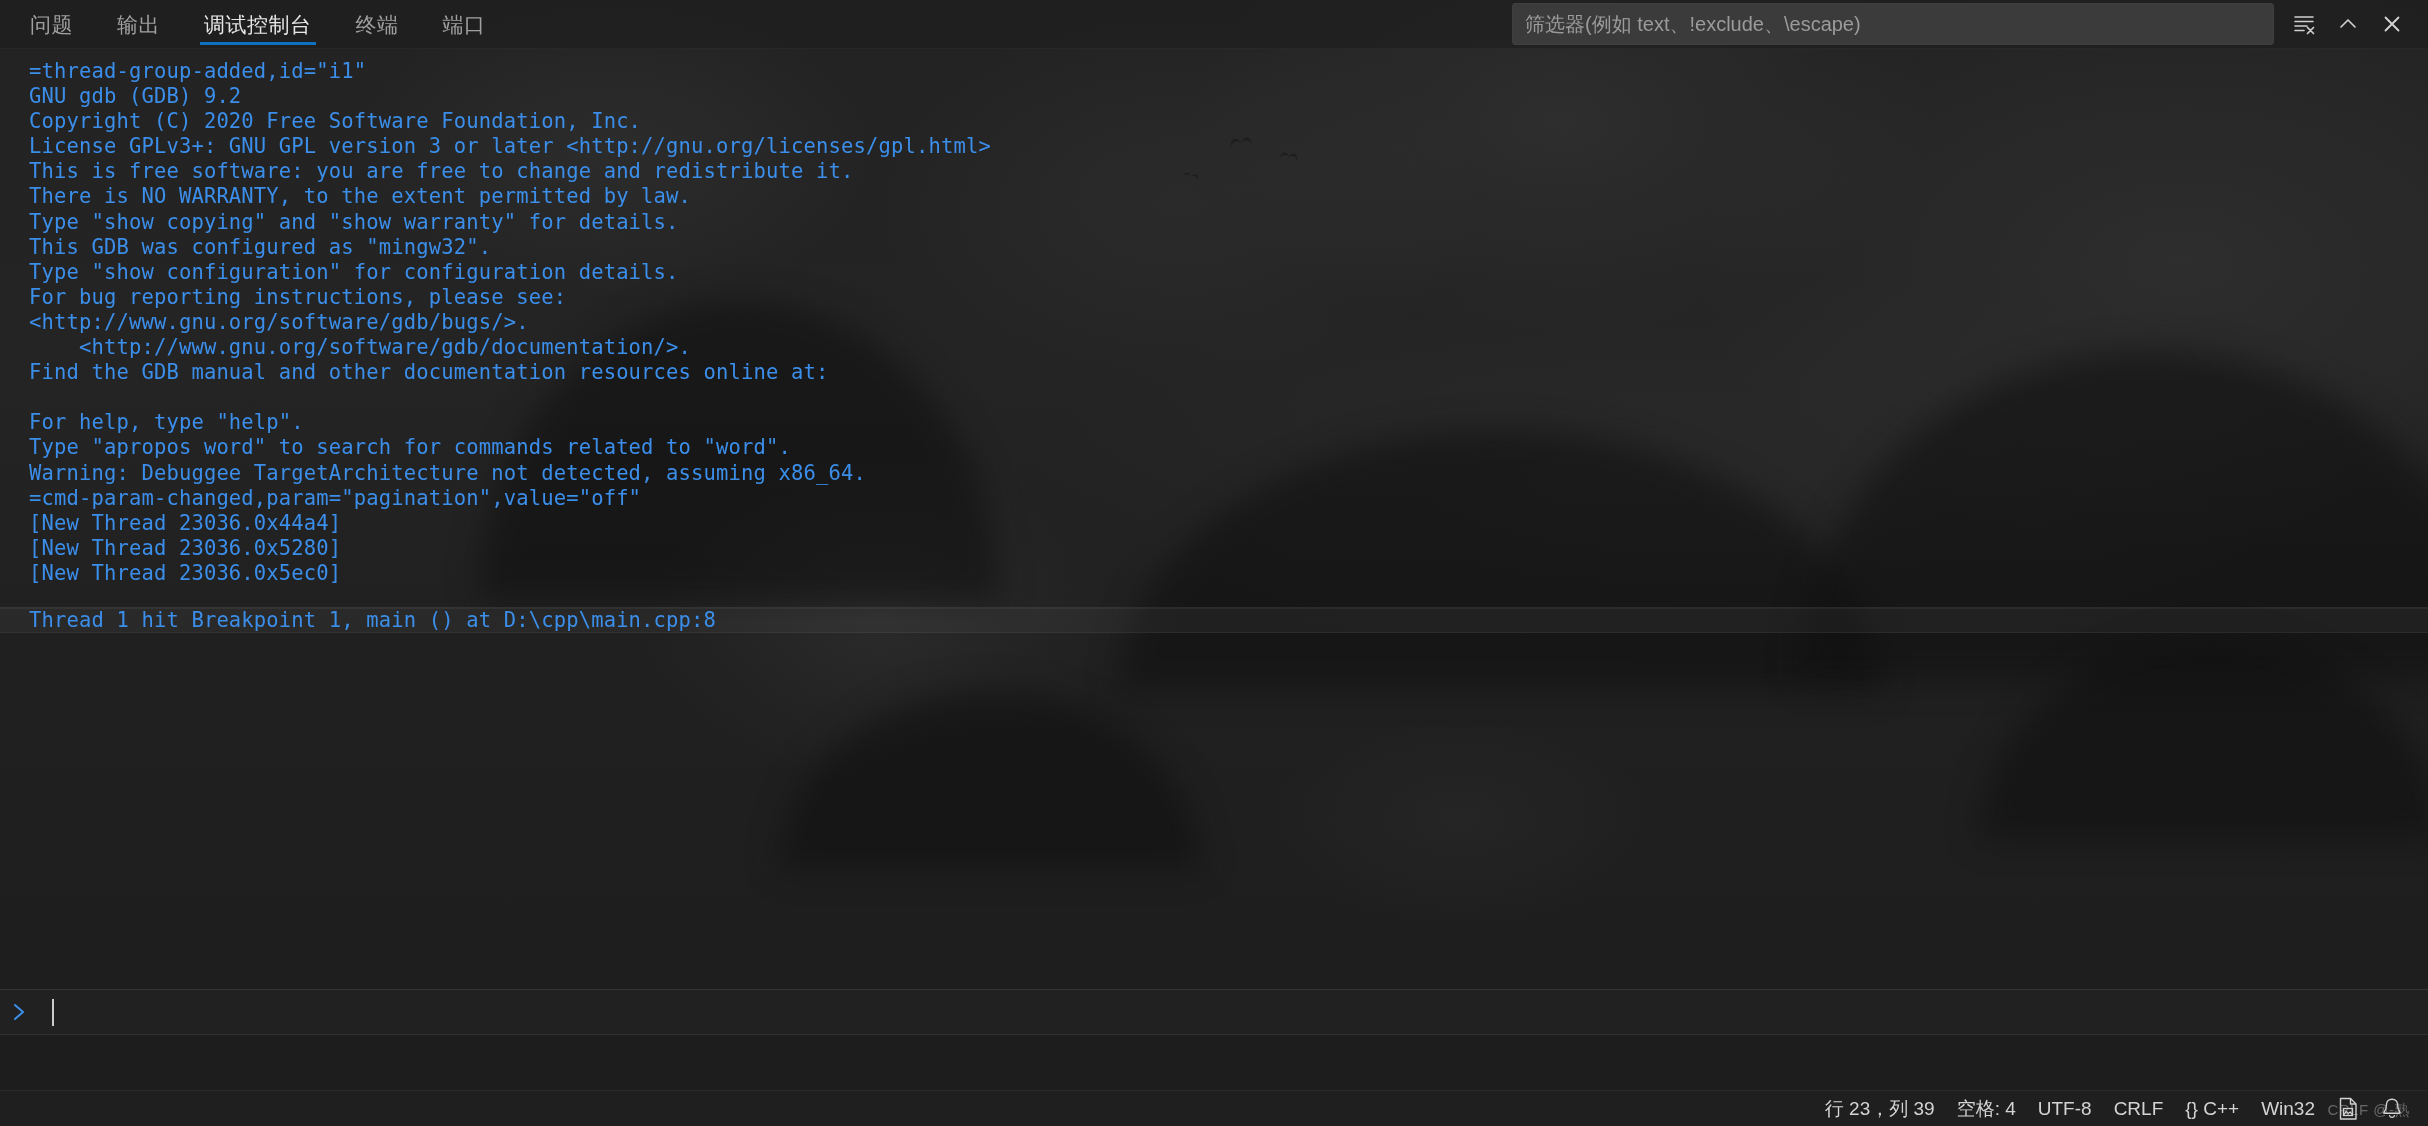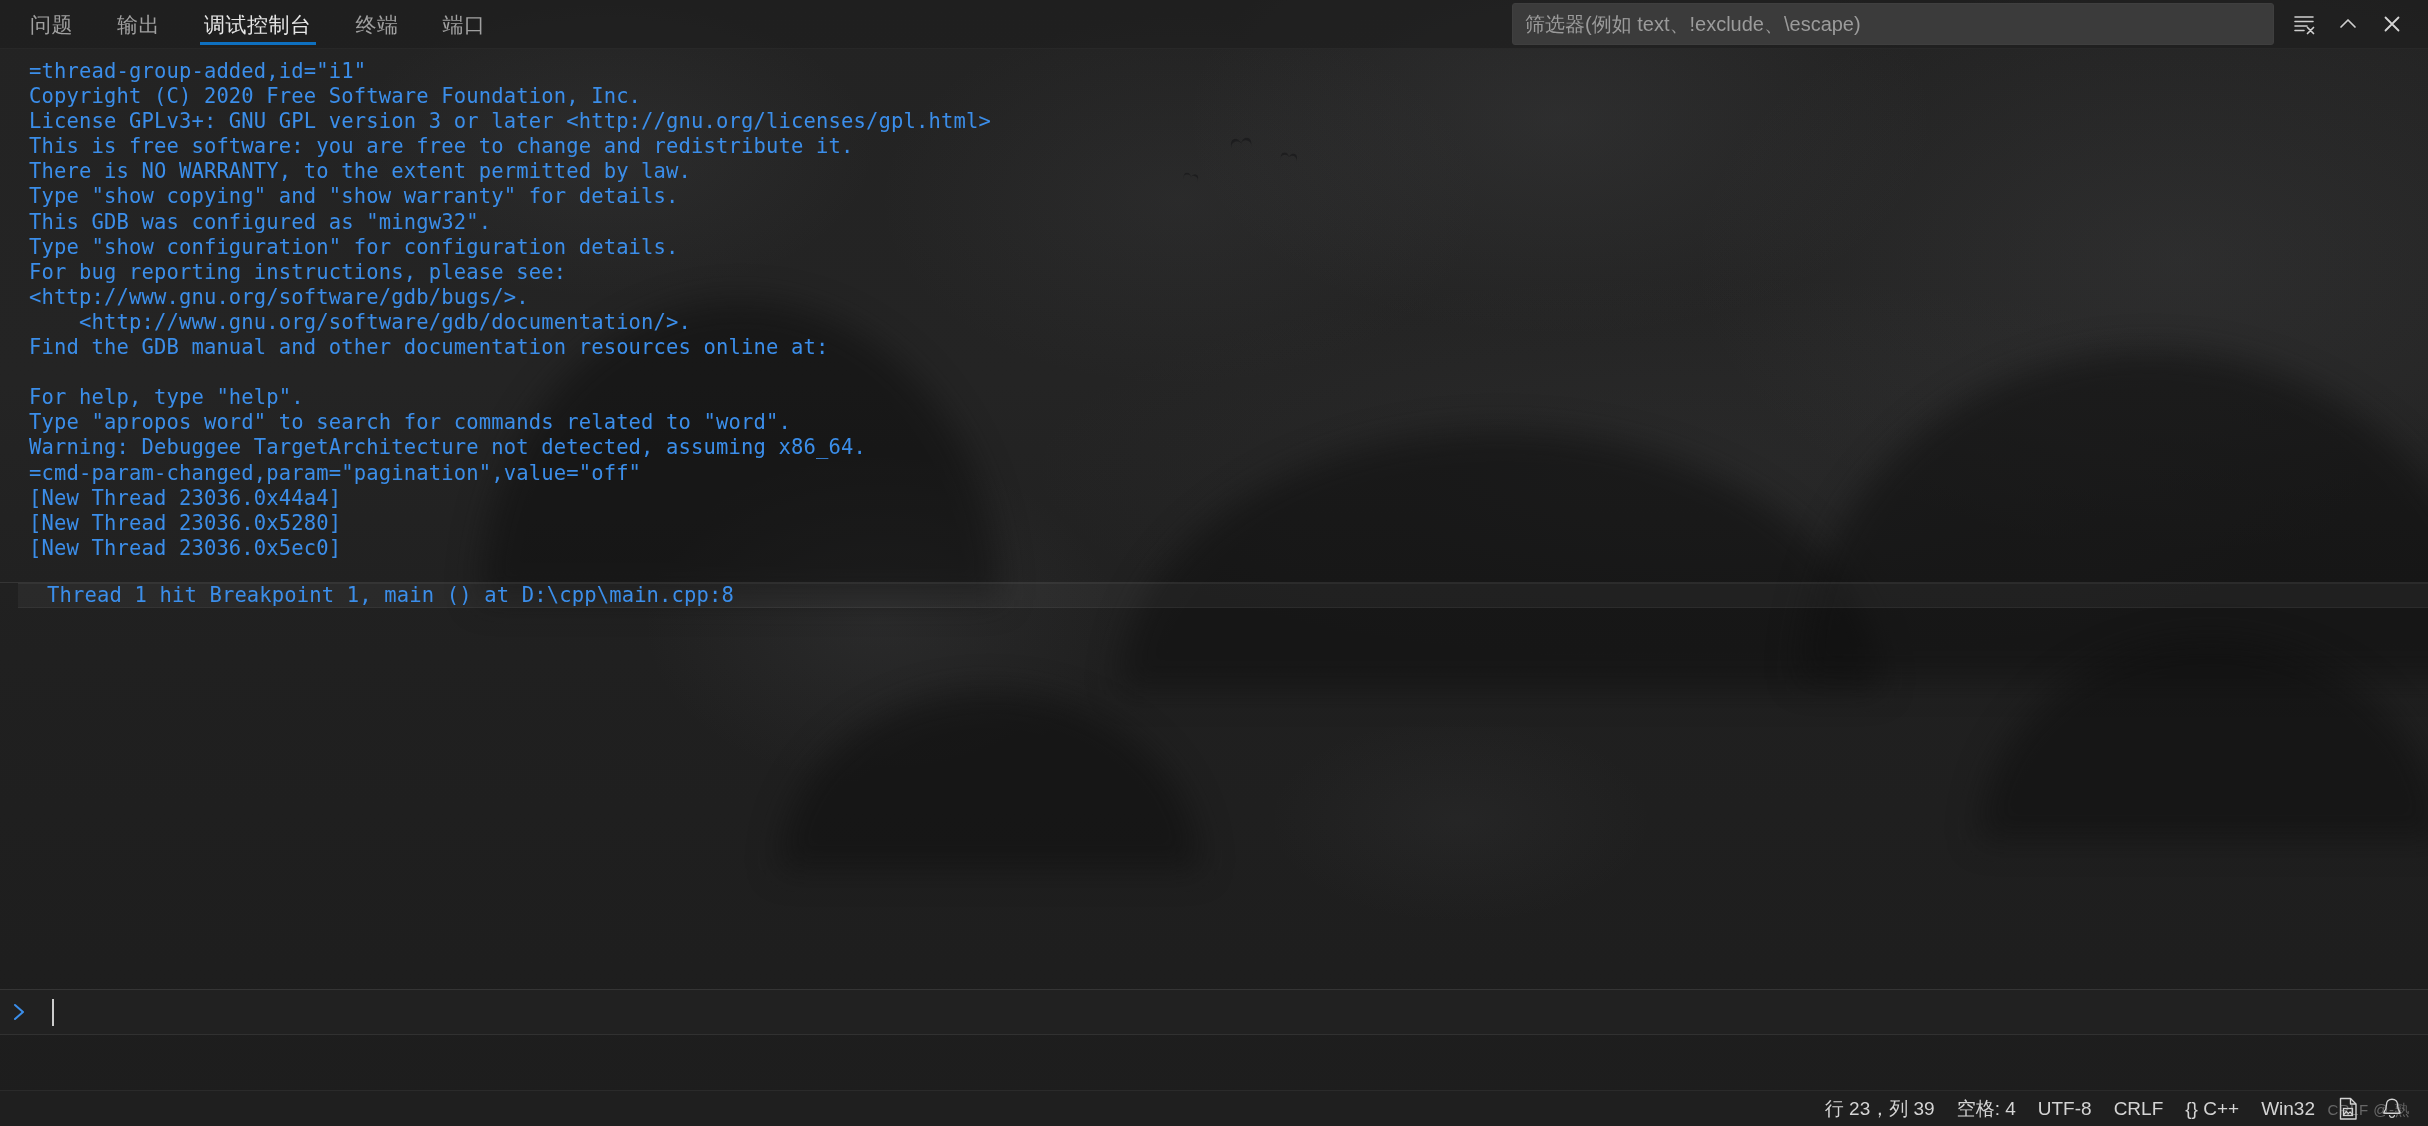--- a/index.html
+++ b/index.html
@@ -150,21 +150,20 @@
   .cline {
     height: 25.1px;
     padding-left: 29px;
     white-space: pre;
     letter-spacing: 0.15px;
   }
   .cline.blank { color: transparent; }
   .cline.highlight {
     background: rgba(255,255,255,0.045);
     box-shadow: inset 0 1px 0 rgba(255,255,255,0.05), inset 0 -1px 0 rgba(255,255,255,0.05);
-    margin-left: 18px;
   }
   .group-sep {
     height: 1px;
     margin: 21px 0 0 0;
     background: rgba(255,255,255,0.09);
   }
 
   
   .repl {
     position: absolute;
@@ -305,20 +304,21 @@
             <path d="M5.5 5.5l13 13M18.5 5.5l-13 13" stroke="#d6d6d6" stroke-width="1.8" stroke-linecap="round"></path>
           </svg>
         </span>
       </div>
     </div>
   </div>
 
   <div class="console">
     <div class="console-lines">
       <div class="cline">=thread-group-added,id="i1"</div>
+      <div class="cline">GNU gdb (GDB) 9.2</div>
       <div class="cline">Copyright (C) 2020 Free Software Foundation, Inc.</div>
       <div class="cline">License GPLv3+: GNU GPL version 3 or later &lt;http://gnu.org/licenses/gpl.html&gt;</div>
       <div class="cline">This is free software: you are free to change and redistribute it.</div>
       <div class="cline">There is NO WARRANTY, to the extent permitted by law.</div>
       <div class="cline">Type "show copying" and "show warranty" for details.</div>
       <div class="cline">This GDB was configured as "mingw32".</div>
       <div class="cline">Type "show configuration" for configuration details.</div>
       <div class="cline">For bug reporting instructions, please see:</div>
       <div class="cline">&lt;http://www.gnu.org/software/gdb/bugs/&gt;.</div>
       <div class="cline">    &lt;http://www.gnu.org/software/gdb/documentation/&gt;.</div>

